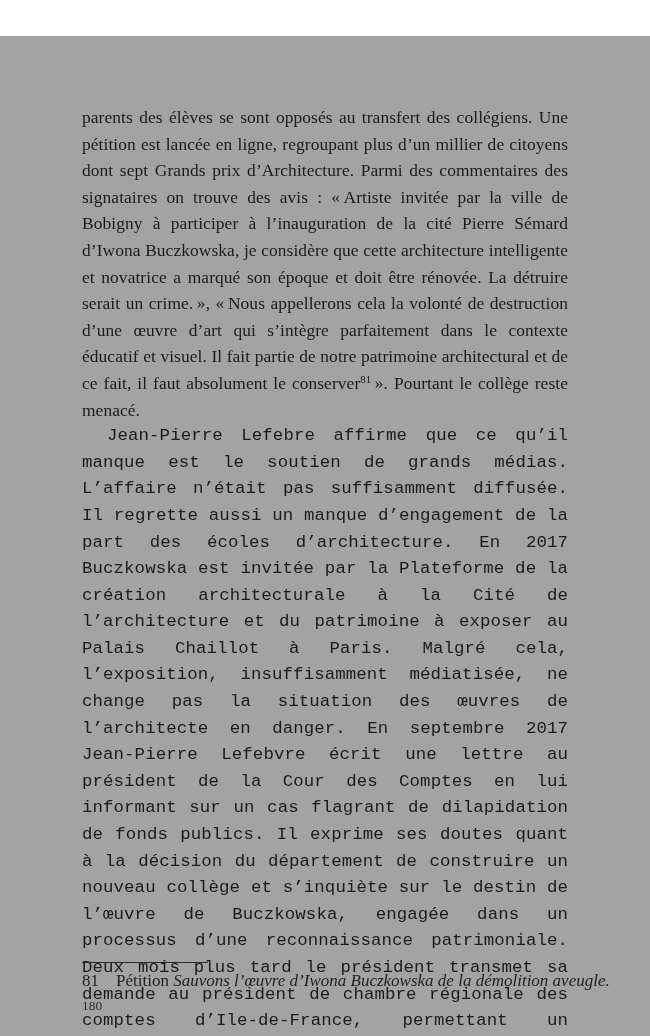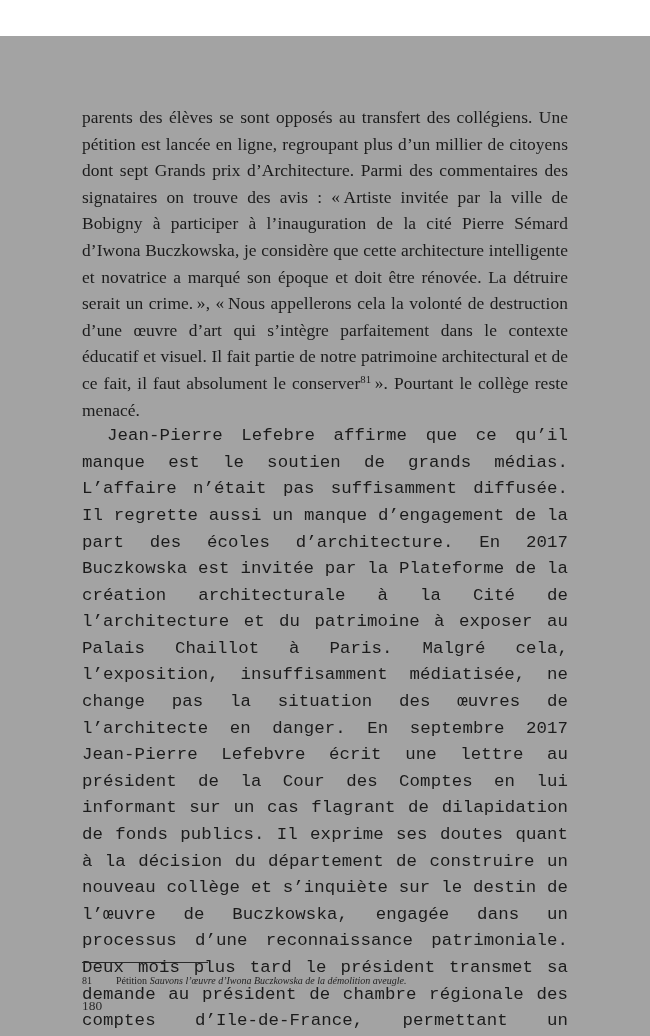--- a/index.html
+++ b/index.html
@@ -54,21 +54,21 @@
     width: 486px;
   }
   .footnote-rule {
     width: 126px;
     height: 0;
     border-top: 1.1px solid #2a2a2a;
     margin: 0 0 9px 0;
   }
   .footnote {
     margin: 0;
-    font-size: 10px;
+    font-size: 17px;
     line-height: 17px;
     color: #1f1f1f;
     text-align: left;
     white-space: nowrap;
   }
   .fn-num {
     display: inline-block;
     width: 34px;
   }
   .fn-title {

